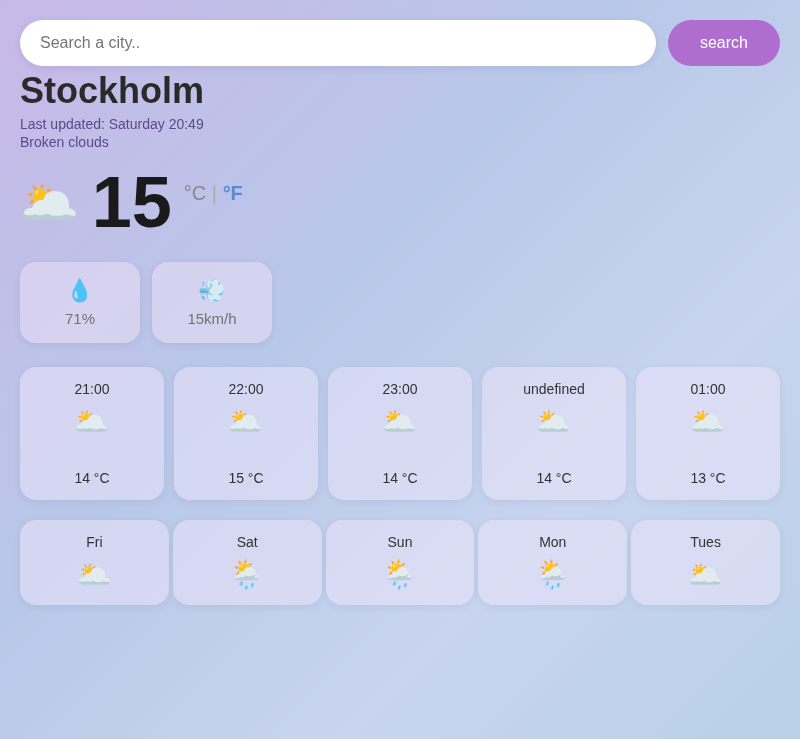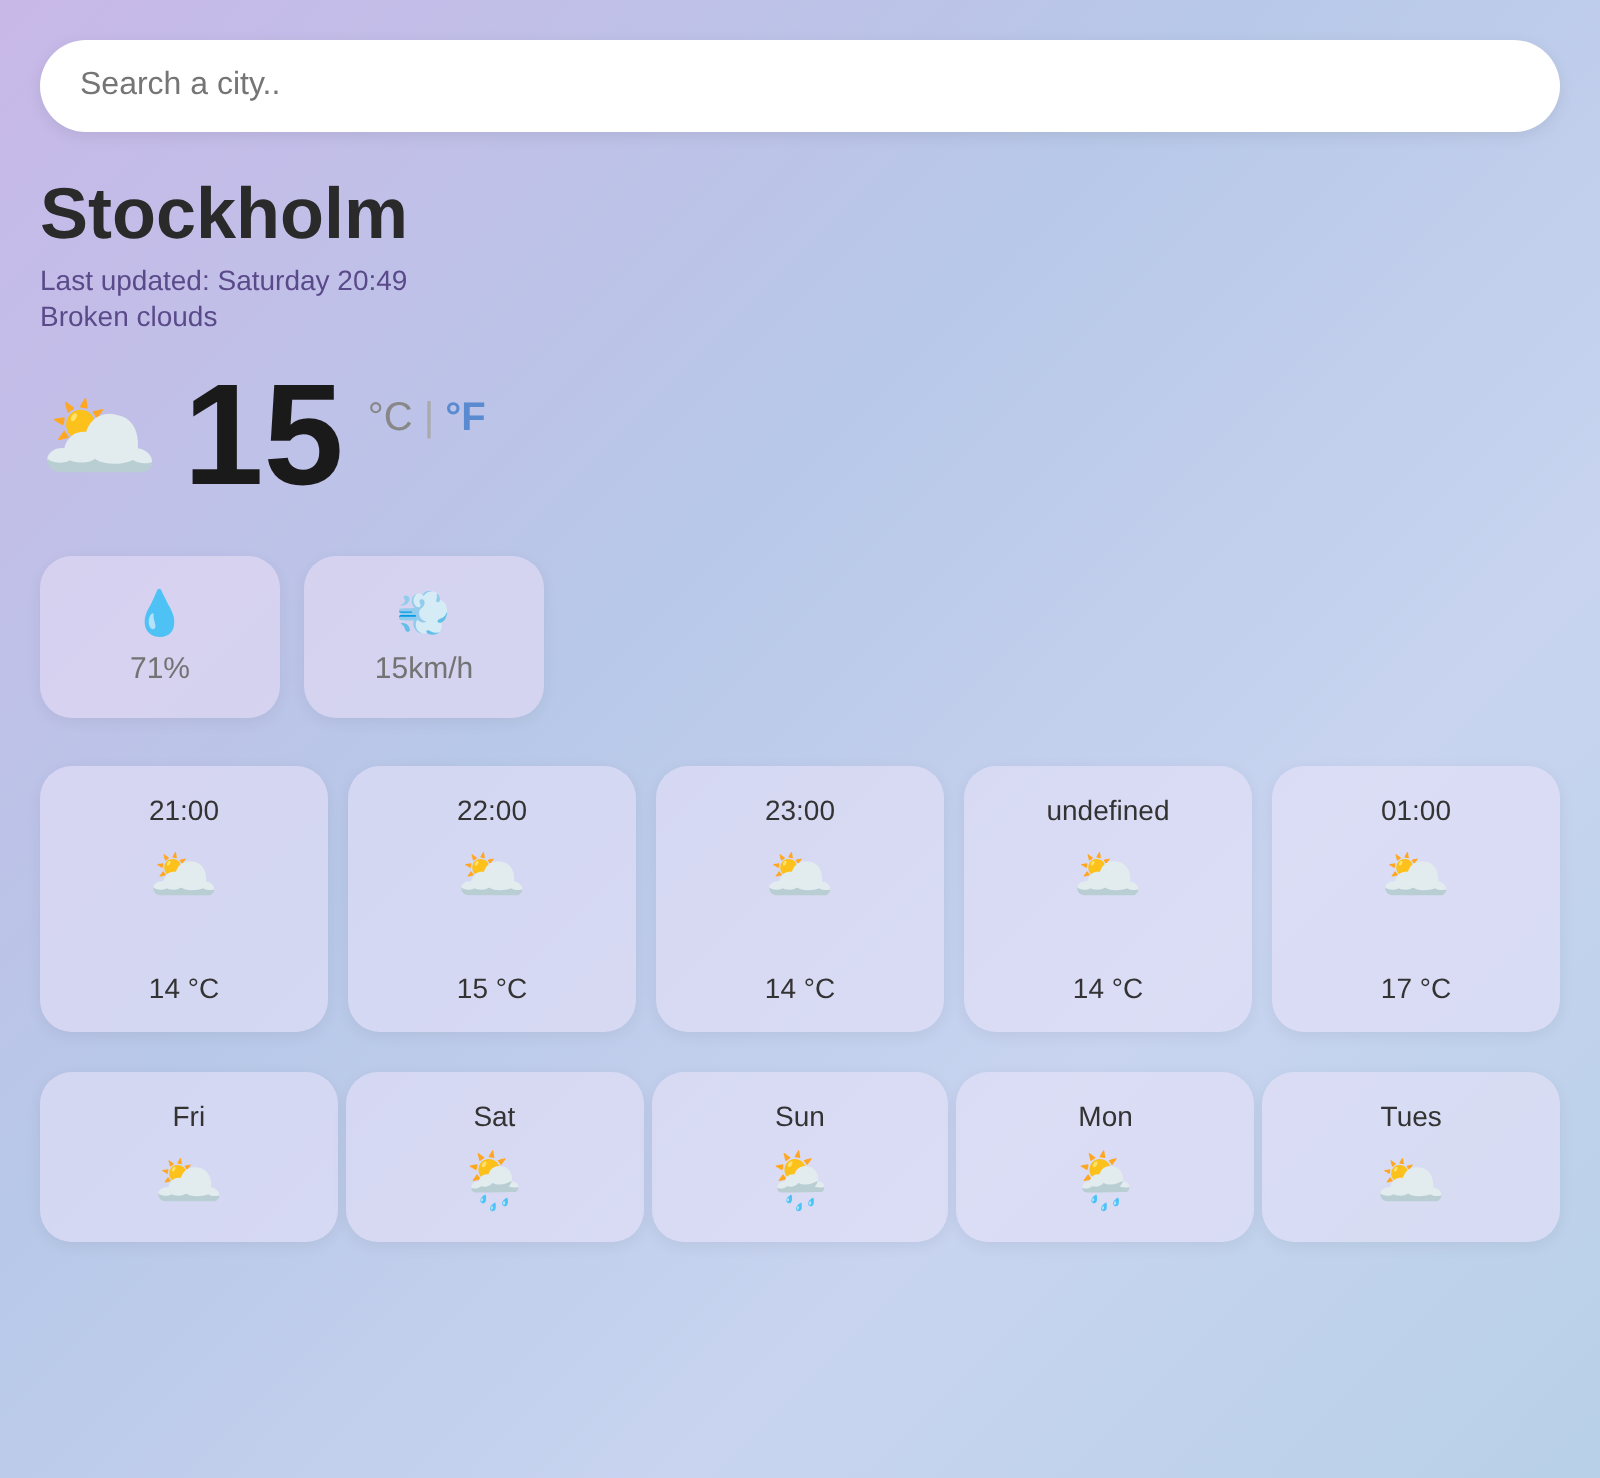--- a/index.html
+++ b/index.html
@@ -10,21 +10,21 @@
       overflow: hidden;
       font-family: -apple-system, BlinkMacSystemFont, 'Segoe UI', sans-serif;
       background: linear-gradient(135deg, #c8b8e8 0%, #b8c8e8 40%, #c8d4f0 70%, #b8d0e8 100%);
       padding: 20px;
     }
 
     .search-bar {
       display: flex;
       align-items: center;
       gap: 12px;
-      margin-bottom: 20px;
+      margin-bottom: 4px;
     }
 
     .search-input {
       flex: 1;
       padding: 14px 20px;
       border-radius: 30px;
       border: none;
       background: white;
       font-size: 16px;
       color: #555;
@@ -186,20 +186,21 @@
 
     .daily-icon {
       font-size: 28px;
     }
   </style>
 </head>
 <body>
 
 <div class="search-bar">
   <input class="search-input" type="text" placeholder="Search a city.." style="">
+  <button class="search-button">search</button>
 </div>
 
 <div>
   <div class="city-name">Stockholm</div>
   <div class="last-updated">Last updated: Saturday 20:49</div>
   <div class="condition">Broken clouds</div>
 </div>
 
 <div class="temp-row">
   <span class="weather-icon-main">🌥️</span>
@@ -237,21 +238,21 @@
       <span class="hourly-temp">14 °C</span>
     </div>
     <div class="hourly-card">
       <span class="hourly-time">undefined</span>
       <span class="hourly-icon">🌥️</span>
       <span class="hourly-temp">14 °C</span>
     </div>
     <div class="hourly-card">
       <span class="hourly-time">01:00</span>
       <span class="hourly-icon">🌥️</span>
-      <span class="hourly-temp">17 °C</span>
+      <span class="hourly-temp">13 °C</span>
     </div>
   </div>
 
 <div class="daily-row" id="daily-row">
     <div class="daily-card">
       <span class="daily-day">Fri</span>
       <span class="daily-icon">🌥️</span>
     </div>
     <div class="daily-card">
       <span class="daily-day">Sat</span>

